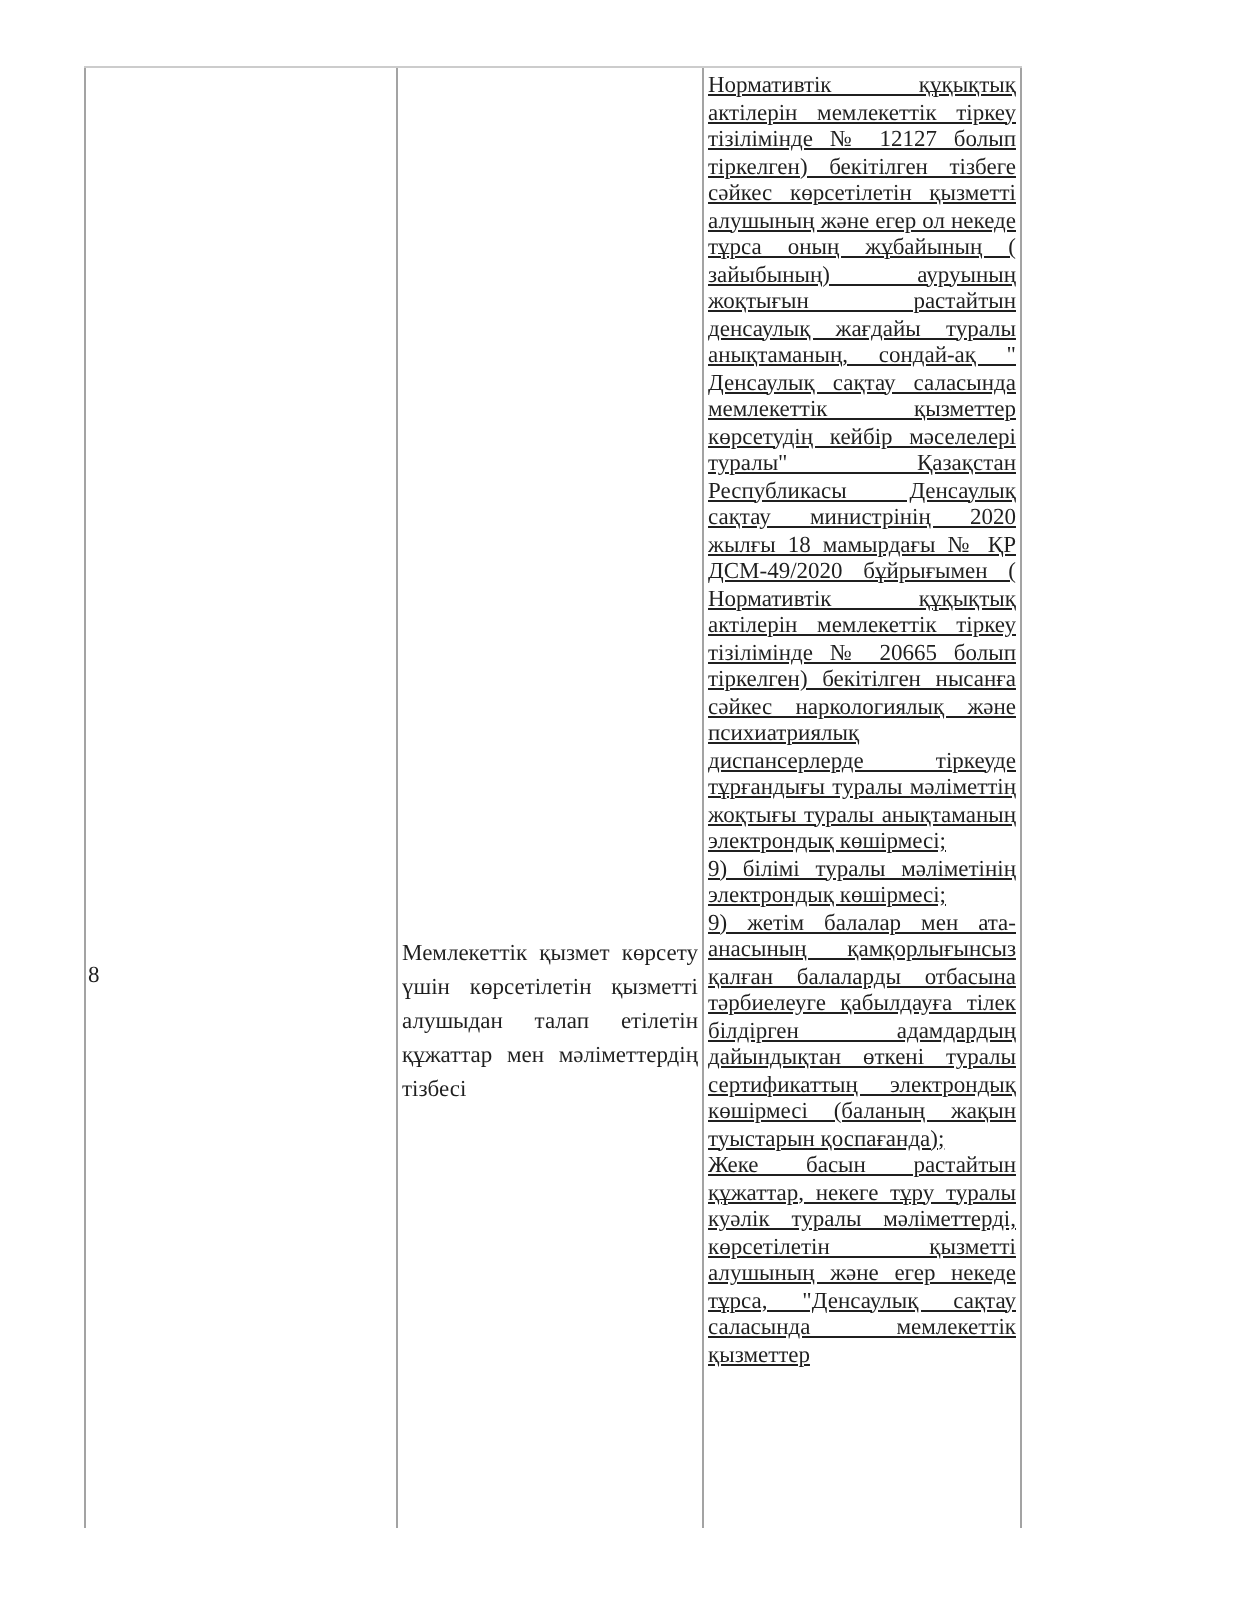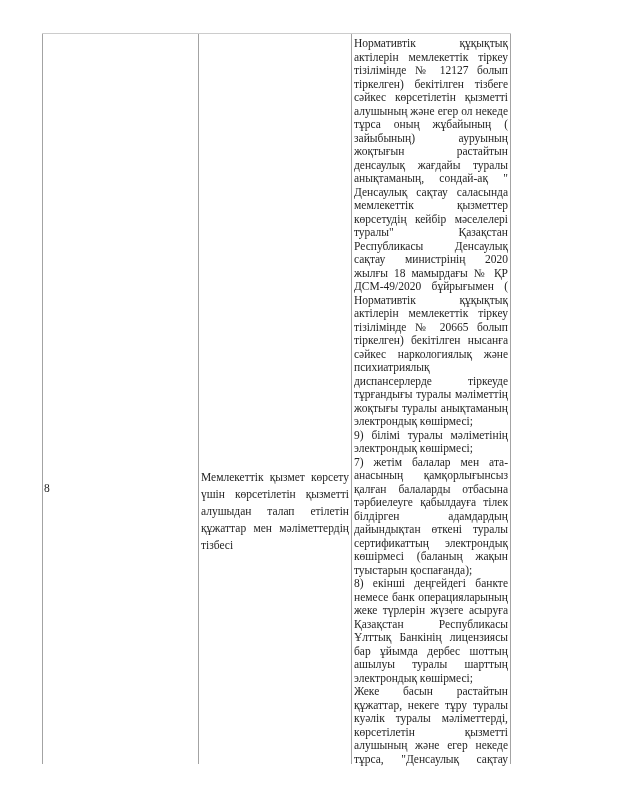--- a/index.html
+++ b/index.html
@@ -55,20 +55,21 @@
   .cell-criterion p { margin: 0; }
   .cell-documents {
     left: 354px;
     top: 37px;
     width: 154px;
     height: 729px;
     overflow: hidden;
     font-size: 11.5px;
     line-height: 13.5px;
     text-align: justify;
+    text-decoration: underline;
   }
   .cell-documents p { margin: 0; }
 </style>
 </head>
 <body>
 
 <div class="page">
   <div class="vline v1"></div>
   <div class="vline v2"></div>
   <div class="vline v3"></div>
@@ -79,17 +80,16 @@
     <span>8</span>
   </div>
 
   <div class="cell cell-criterion">
     <p>Мемлекеттік қызмет көрсету үшін көрсетілетін қызметті алушыдан талап етілетін құжаттар мен мәліметтердің тізбесі</p>
   </div>
 
   <div class="cell cell-documents">
       <p>Нормативтік құқықтық актілерін мемлекеттік тіркеу тізілімінде № 12127 болып тіркелген) бекітілген тізбеге сәйкес көрсетілетін қызметті алушының және егер ол некеде тұрса оның жұбайының ( зайыбының) ауруының жоқтығын растайтын денсаулық жағдайы туралы анықтаманың, сондай-ақ " Денсаулық сақтау саласында мемлекеттік қызметтер көрсетудің кейбір мәселелері туралы" Қазақстан Республикасы Денсаулық сақтау министрінің 2020 жылғы 18 мамырдағы № ҚР ДСМ-49/2020 бұйрығымен ( Нормативтік құқықтық актілерін мемлекеттік тіркеу тізілімінде № 20665 болып тіркелген) бекітілген нысанға сәйкес наркологиялық және психиатриялық диспансерлерде тіркеуде тұрғандығы туралы мәліметтің жоқтығы туралы анықтаманың электрондық көшірмесі;</p>
       <p>9) білімі туралы мәліметінің электрондық көшірмесі;</p>
-      <p>7) жетім балалар мен ата-анасының қамқорлығынсыз қалған балаларды отбасына тәрбиелеуге қабылдауға тілек білдірген адамдардың дайындықтан өткені туралы сертификаттың электрондық көшірмесі (баланың жақын туыстарын қоспағанда);</p>
-      <p>8) екінші деңгейдегі банкте немесе банк операцияларының жеке түрлерін жүзеге асыруға Қазақстан Республикасы Ұлттық Банкінің лицензиясы бар ұйымда дербес шоттың ашылуы туралы шарттың электрондық көшірмесі;</p>
+      <p>9) жетім балалар мен ата-анасының қамқорлығынсыз қалған балаларды отбасына тәрбиелеуге қабылдауға тілек білдірген адамдардың дайындықтан өткені туралы сертификаттың электрондық көшірмесі (баланың жақын туыстарын қоспағанда);</p>
       <p>Жеке басын растайтын құжаттар, некеге тұру туралы куәлік туралы мәліметтерді, көрсетілетін қызметті алушының және егер некеде тұрса, "Денсаулық сақтау саласында мемлекеттік қызметтер</p>
     </div>
 </div>
 
 </body></html>

